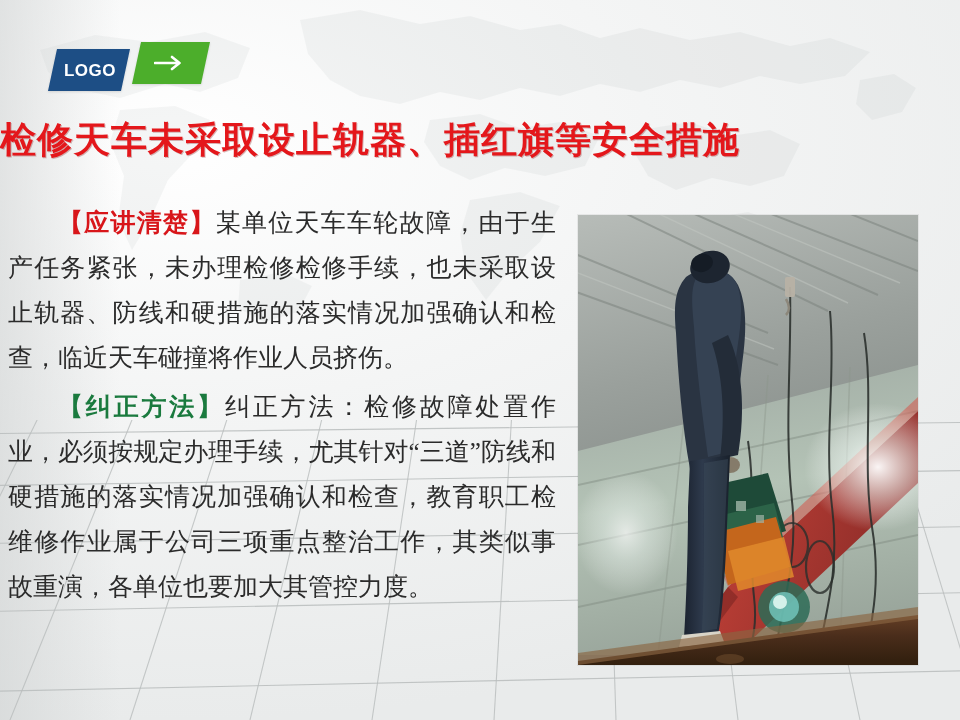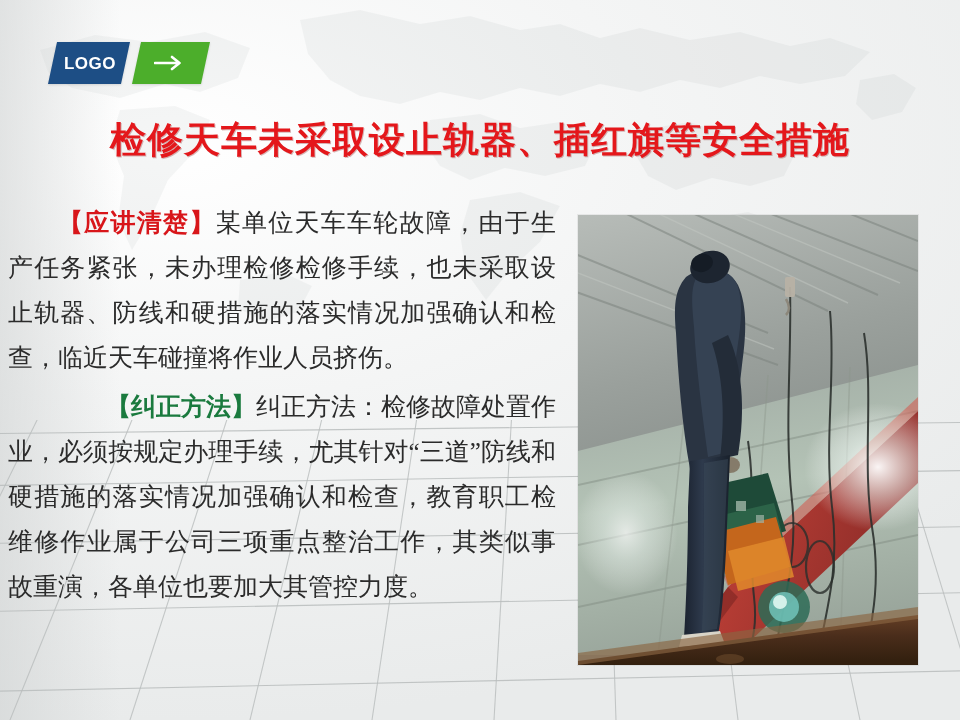--- a/index.html
+++ b/index.html
@@ -59,20 +59,21 @@
   }
   .logo-blue, .logo-green {
     position: relative;
     height: 42px;
     display: flex; align-items: center; justify-content: center;
   }
   .logo-blue {
     width: 82px;
     background: #1d4e85;
     clip-path: polygon(9px 0, 100% 0, calc(100% - 9px) 100%, 0 100%);
+    margin-top: 7px;
   }
   .logo-green {
     width: 78px;
     margin-left: 2px;
     background: #4cae2b;
     clip-path: polygon(9px 0, 100% 0, calc(100% - 9px) 100%, 0 100%);
   }
   .logo-text {
     color: #ffffff;
     font-family: "Liberation Sans", sans-serif;
@@ -82,21 +83,21 @@
     line-height: 1;
     padding-left: 2px;
   }
   .arrow-icon { width: 34px; height: 16px; display: block; }
 
   
   .title {
     position: absolute;
     left: 0; top: 120px;
     width: 960px;
-    text-align: center;
+    text-align: left;
     color: #e4171b;
     font-size: 36px;
     font-weight: bold;
     letter-spacing: 1px;
     line-height: 1.15;
     text-shadow: 1px 1px 0 rgba(120,0,0,.28);
     white-space: nowrap;
   }
 
   
@@ -105,21 +106,21 @@
     left: 8px; top: 200px;
     width: 548px;
     color: #2b2b2b;
     font-size: 25px;
     line-height: 45px;
     text-align: justify;
     text-justify: inter-character;
   }
   .para { margin: 0 0 4px 0; text-indent: 50px; }
   .tag-red   { color: #d8161a; font-weight: bold; }
-  .tag-green { color: #1a7a3e; font-weight: bold; margin-left: 48px; }
+  .tag-green { color: #1a7a3e; font-weight: bold; }
 
   
   .photo {
     position: absolute;
     left: 578px; top: 215px;
     width: 340px; height: 450px;
     overflow: hidden;
     background: #8e9491;
     box-shadow: 0 0 0 1px rgba(0,0,0,.06);
   }

